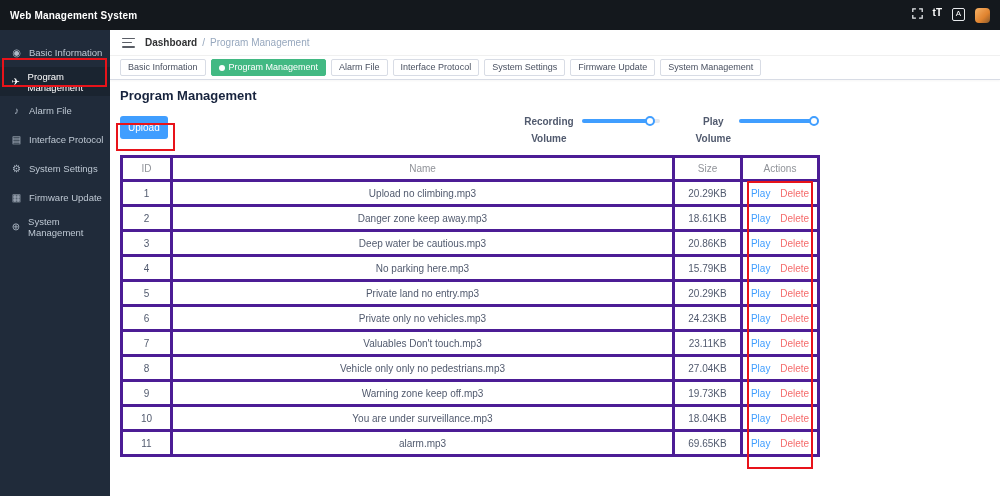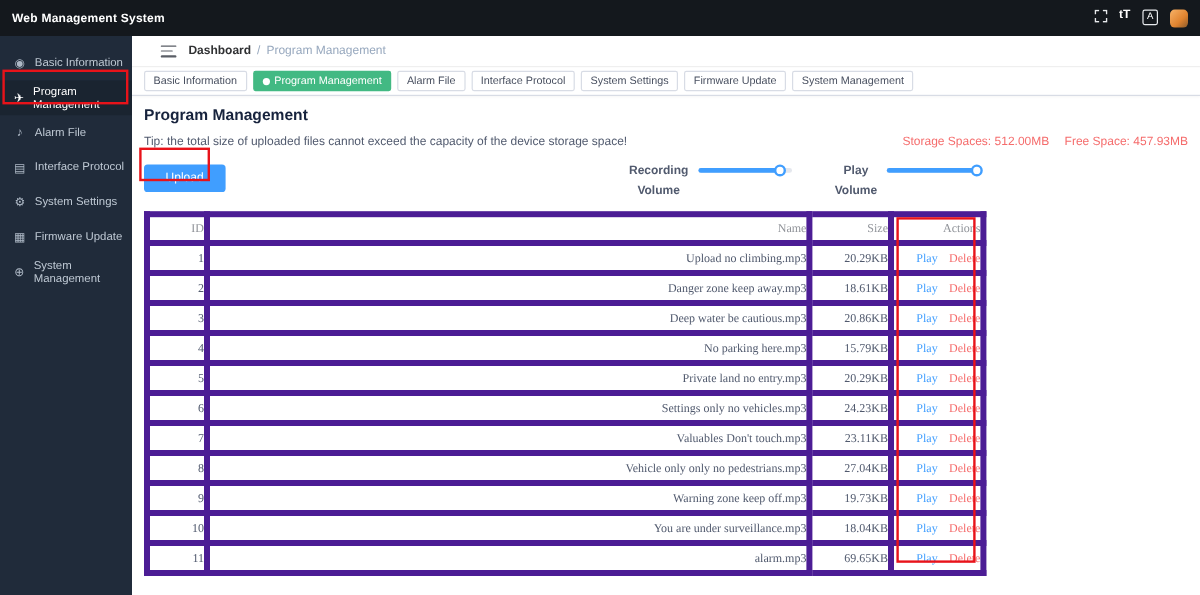--- a/index.html
+++ b/index.html
@@ -18,21 +18,21 @@
   .layout { display:flex; height:474px; }
   .sidebar { width:110px; background:#202b3a; padding-top:8px; flex:none; }
   .side-item { height:29px; display:flex; align-items:center; gap:7px; padding-left:11px; color:#bfc9d4; font-size:9.5px; cursor:pointer; }
   .side-item .glyph { font-size:10px; width:11px; text-align:center; color:#aeb9c6; }
   .side-item.active { color:#ffffff; background:#1a2430; }
   .side-item.active .glyph { color:#ffffff; }
 
   .main { flex:1; background:#fff; display:flex; flex-direction:column; min-width:0; }
 
   
-  .crumb-bar { height:26px; display:flex; align-items:center; gap:10px; padding:0 24px; border-bottom:1px solid #f0f0f0; }
+  .crumb-bar { height:26px; display:flex; align-items:center; gap:10px; padding:0 12px; border-bottom:1px solid #f0f0f0; }
   .hamburger { width:13px; height:10px; display:flex; flex-direction:column; justify-content:space-between; cursor:pointer; }
   .hamburger i { display:block; height:1.6px; background:#5a5e66; border-radius:1px; }
   .hamburger i:nth-child(2) { width:75%; }
   .crumb { font-size:10px; display:flex; gap:5px; align-items:center; }
   .crumb-root { color:#303133; font-weight:bold; cursor:pointer; }
   .crumb-sep { color:#97a8be; }
   .crumb-cur { color:#97a8be; }
 
   
   .tabs-bar { height:24px; display:flex; align-items:center; gap:5px; padding:0 10px; border-bottom:1px solid #d8dce5; box-shadow:0 1px 2px rgba(0,0,0,.04); }
@@ -43,31 +43,31 @@
 
   
   .content { padding:8px 10px 0 10px; flex:1; }
   .page-title { font-size:13px; font-weight:bold; color:#17233d; margin-bottom:10px; }
   .tip-row { display:flex; align-items:center; justify-content:space-between; margin-bottom:10px; }
   .tip-text { font-size:10px; color:#515a6e; }
   .storage-text { font-size:10px; color:#f56c6c; }
   .storage-text span { margin-left:10px; }
 
   .controls-row { width:697px; display:flex; align-items:flex-start; margin-bottom:8px; }
-  .upload-btn { background:#409eff; color:#fff; border:none; border-radius:3px; font-size:10px; padding:6px 18px; cursor:pointer; margin-top:3px; font-family:"Liberation Sans", sans-serif; }
+  .upload-btn { background:#409eff; color:#fff; border:none; border-radius:3px; font-size:10px; padding:6px 8px; cursor:pointer; margin-top:3px; font-family:"Liberation Sans", sans-serif; }
   .slider-area { margin-left:auto; display:flex; gap:36px; }
   .slider-group { display:flex; align-items:flex-start; gap:8px; }
   .slider-label { font-size:10px; font-weight:bold; color:#515a6e; text-align:center; line-height:1.7; }
   .slider { position:relative; width:78px; height:4px; background:#e4e7ed; border-radius:2px; margin-top:6px; cursor:pointer; }
   .slider .fill { position:absolute; left:0; top:0; height:100%; background:#409eff; border-radius:2px; }
   .slider .handle { position:absolute; top:50%; width:10px; height:10px; background:#fff; border:2px solid #409eff; border-radius:50%; transform:translate(-50%,-50%); cursor:grab; }
 
   
   table.files { width:697px; border-collapse:collapse; font-size:10px; table-layout:fixed; }
-  table.files th, table.files td { border:5px solid #4c1d95; text-align:right; color:#515a6e; font-weight:normal; overflow:hidden; white-space:nowrap;font-family:Liberation Serif, serif; }
+  table.files th, table.files td { border:3px solid #4c1d95; text-align:center; color:#515a6e; font-weight:normal; overflow:hidden; white-space:nowrap; }
   table.files th { height:24px; color:#909399; }
   table.files td { height:25px; }
   .col-id { width:50px; } .col-name { width:502px; } .col-size { width:68px; } .col-actions { width:77px; }
   .link-play { color:#409eff; cursor:pointer; margin-right:7px; }
   .link-delete { color:#f56c6c; cursor:pointer; }
 
   
   .anno { position:absolute; border:2px solid #e8131a; pointer-events:none; z-index:50; }
   .anno-menu { left:2px; top:58px; width:105px; height:29px; }
   .anno-upload { left:116px; top:123px; width:59px; height:28px; }
@@ -180,27 +180,20 @@
         <span class="tab">
 
           <span>System Management</span>
         </span>
       </div>
 
     <div class="content">
 
       <div class="page-title">Program Management</div>
 
-      <div class="tip-row">
-        <span class="tip-text">Tip: the total size of uploaded files cannot exceed the capacity of the device storage space!</span>
-        <span class="storage-text">
-          <span>Storage Spaces: 512.00MB</span>
-          <span>Free Space: 457.93MB</span>
-        </span>
-      </div>
 
       <div class="controls-row">
         <button class="upload-btn">Upload</button>
 
         <div class="slider-area">
           <div class="slider-group">
             <span class="slider-label">
               <span>Recording</span><br>
               <span>Volume</span>
             </span>
@@ -278,21 +271,21 @@
               <td>Private land no entry.mp3</td>
               <td>20.29KB</td>
               <td>
                 <span class="link-play">Play</span>
                 <span class="link-delete">Delete</span>
               </td>
             </tr>
 
             <tr>
               <td>6</td>
-              <td>Settings only no vehicles.mp3</td>
+              <td>Private only no vehicles.mp3</td>
               <td>24.23KB</td>
               <td>
                 <span class="link-play">Play</span>
                 <span class="link-delete">Delete</span>
               </td>
             </tr>
 
             <tr>
               <td>7</td>
               <td>Valuables Don't touch.mp3</td>

